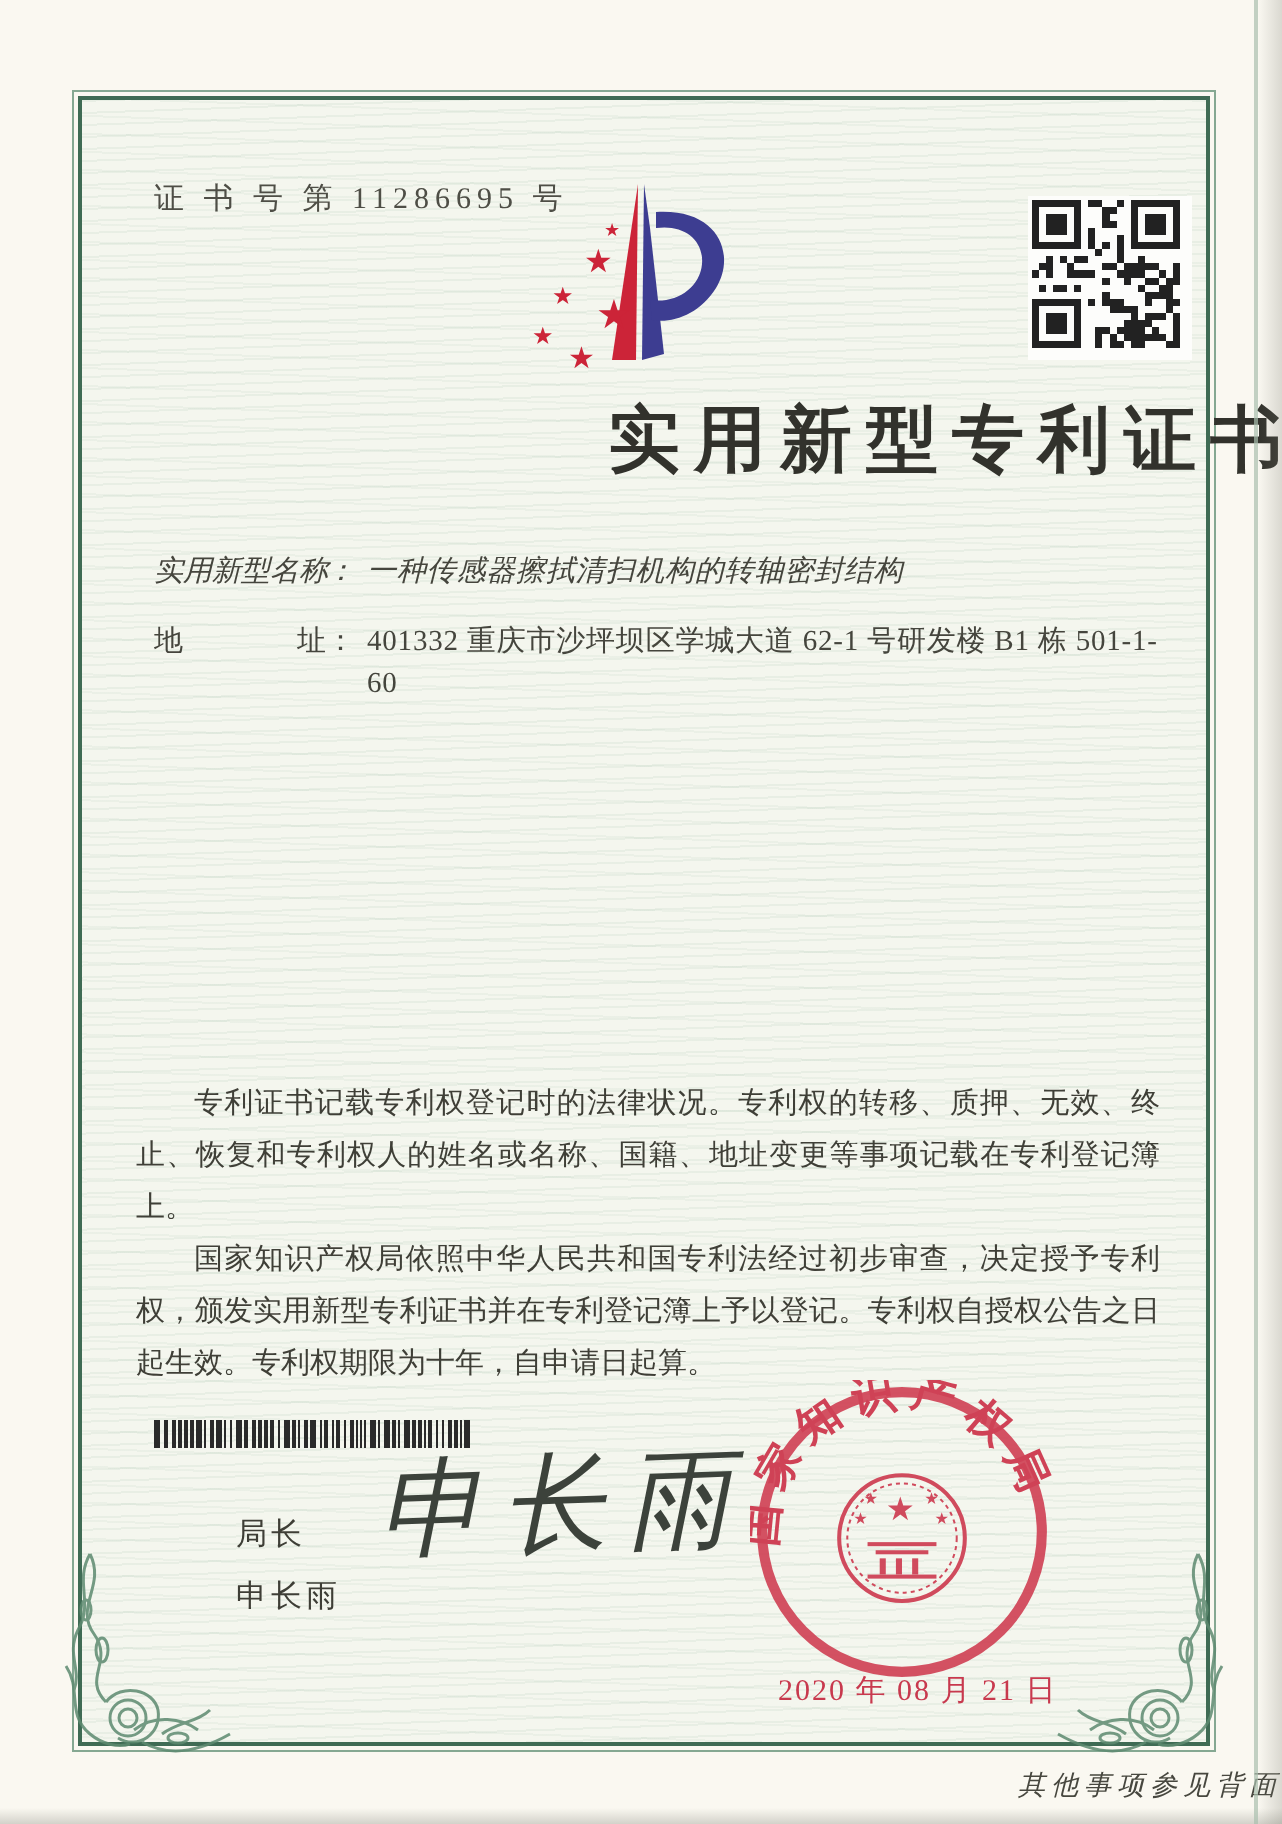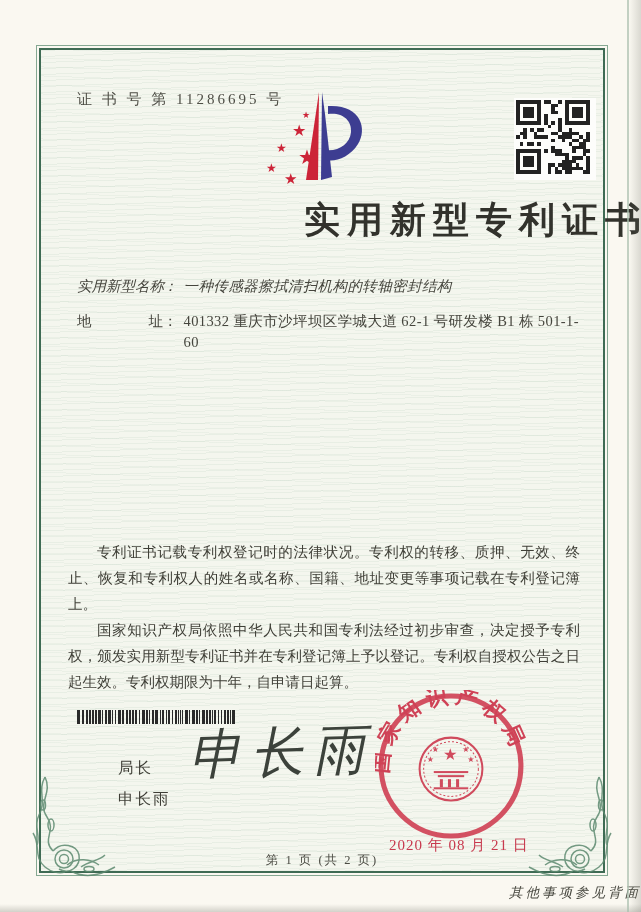--- a/index.html
+++ b/index.html
@@ -311,21 +311,20 @@
         <rect x="62" y="84" width="26" height="2"></rect>
         <rect x="64" y="88" width="3" height="8"></rect>
         <rect x="72" y="88" width="3" height="8"></rect>
         <rect x="80" y="88" width="3" height="8"></rect>
         <rect x="58" y="96" width="34" height="2"></rect>
       </g>
     </svg>
   </div>
   <div class="seal-date">2020 年 08 月 21 日</div>
 
-  <div class="pagefoot">第 1 页 (共 2 页)</div>
 
   <div class="flourish left">
     <svg viewBox="0 0 96 104" width="96" height="104">
       <g fill="none" stroke="#5d8a70" stroke-width="1.5" opacity="0.85">
         <path d="M14,2 C22,18 6,28 16,42 C26,56 10,64 22,76"></path>
         <path d="M14,2 C6,16 16,26 8,40 C2,52 10,60 6,70"></path>
         <path d="M22,76 C30,66 46,70 48,80 C50,92 38,100 28,94"></path>
         <circle cx="33" cy="84" r="9"></circle>
         <circle cx="33" cy="84" r="4.5"></circle>
         <path d="M40,96 C54,104 70,100 84,92"></path>

